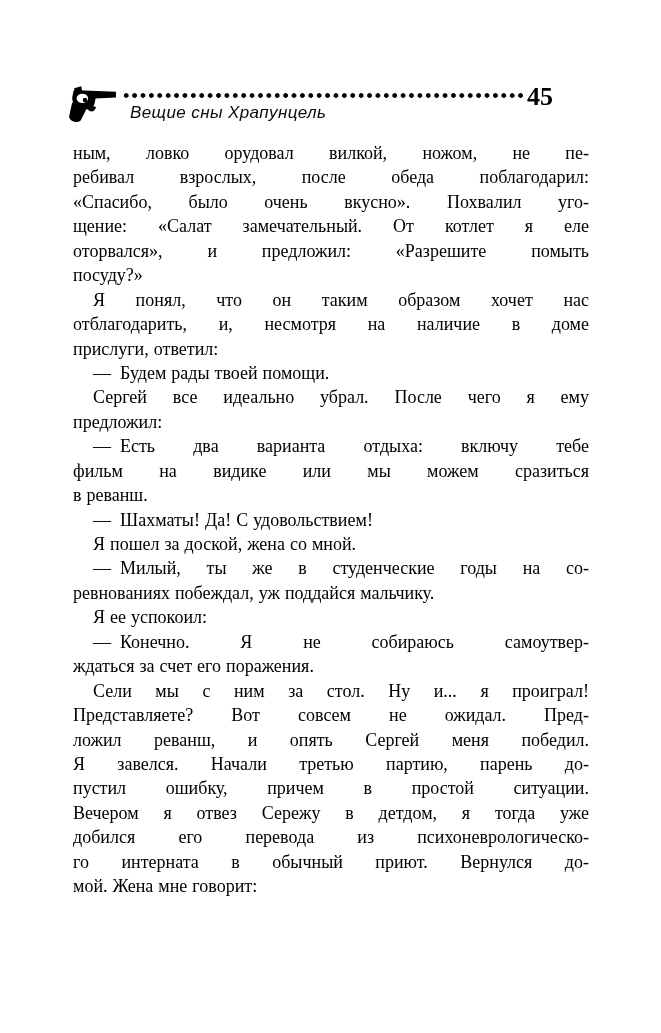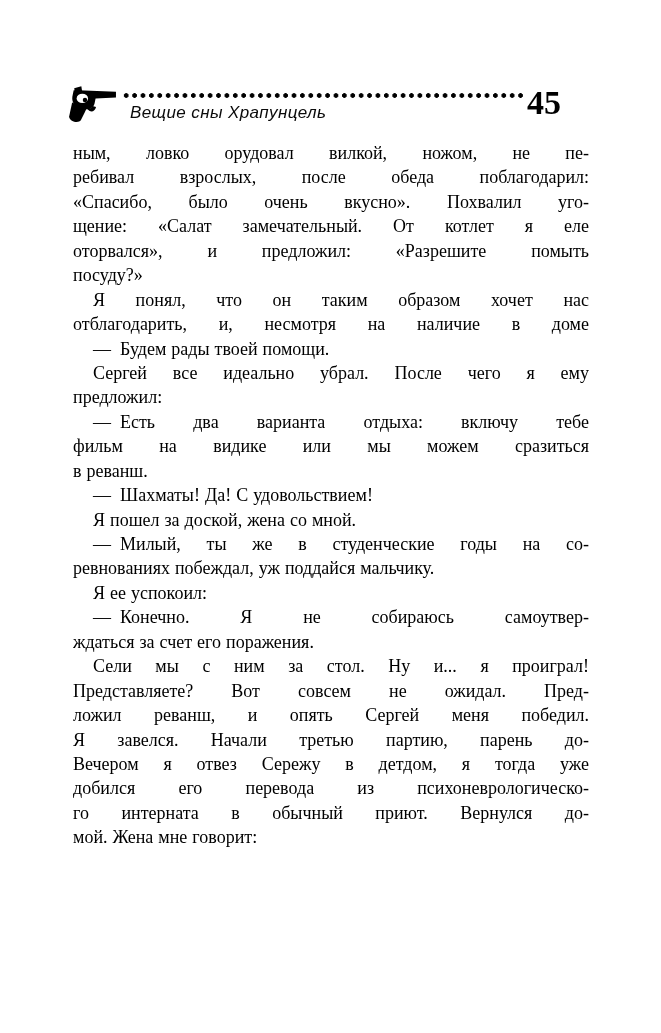--- a/index.html
+++ b/index.html
@@ -41,24 +41,23 @@
     background-size: 8.4px 7px;
     background-position: 0 50%;
     background-repeat: repeat-x;
   }
   .page-number {
     position: absolute;
     left: 527px;
     top: 82px;
     font-family: "Liberation Serif", "DejaVu Serif", serif;
     font-weight: bold;
-    font-size: 34px;
+    font-size: 26px;
     line-height: 30px;
     color: #000;
-    margin-top: 6px;
   }
   .running-title {
     position: absolute;
     left: 130px;
     top: 103px;
     font-family: "Liberation Sans", "DejaVu Sans", sans-serif;
     font-style: italic;
     font-size: 17px;
     line-height: 20px;
     letter-spacing: 0.4px;
@@ -126,20 +125,21 @@
         <div class="line">ным, ловко орудовал вилкой, ножом, не пе-</div>
         <div class="line">ребивал взрослых, после обеда поблагодарил:</div>
         <div class="line">«Спасибо, было очень вкусно». Похвалил уго-</div>
         <div class="line">щение: «Салат замечательный. От котлет я еле</div>
         <div class="line">оторвался», и предложил: «Разрешите помыть</div>
         <div class="line para-end">посуду?»</div>
       </div>
       <div class="para indent">
         <div class="line">Я понял, что он таким образом хочет нас</div>
         <div class="line">отблагодарить, и, несмотря на наличие в доме</div>
+        <div class="line para-end">прислуги, ответил:</div>
       </div>
       <div class="para indent">
         <div class="line para-end">— Будем рады твоей помощи.</div>
       </div>
       <div class="para indent">
         <div class="line">Сергей все идеально убрал. После чего я ему</div>
         <div class="line para-end">предложил:</div>
       </div>
       <div class="para indent">
         <div class="line">— Есть два варианта отдыха: включу тебе</div>
@@ -161,20 +161,21 @@
       </div>
       <div class="para indent">
         <div class="line">— Конечно. Я не собираюсь самоутвер-</div>
         <div class="line para-end">ждаться за счет его поражения.</div>
       </div>
       <div class="para indent">
         <div class="line">Сели мы с ним за стол. Ну и... я проиграл!</div>
         <div class="line">Представляете? Вот совсем не ожидал. Пред-</div>
         <div class="line">ложил реванш, и опять Сергей меня победил.</div>
         <div class="line">Я завелся. Начали третью партию, парень до-</div>
+        <div class="line">пустил ошибку, причем в простой ситуации.</div>
         <div class="line">Вечером я отвез Сережу в детдом, я тогда уже</div>
         <div class="line">добился его перевода из психоневрологическо-</div>
         <div class="line">го интерната в обычный приют. Вернулся до-</div>
         <div class="line para-end">мой. Жена мне говорит:</div>
       </div>
     </div>
 
 </div>
 
 </body></html>

